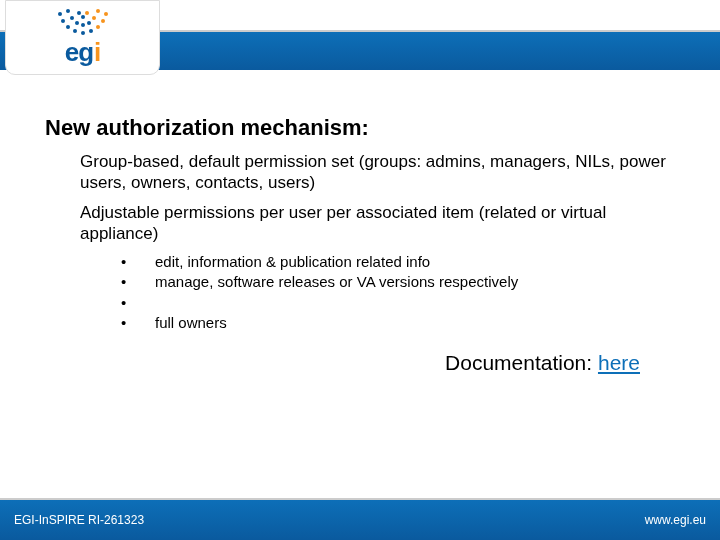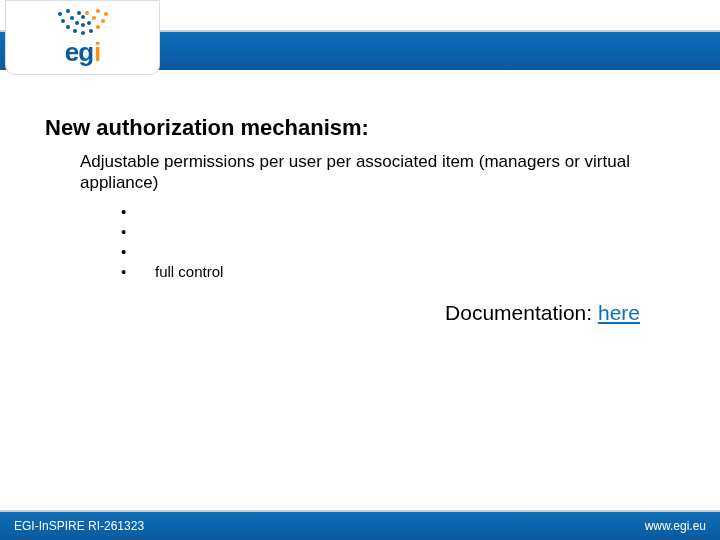--- a/index.html
+++ b/index.html
@@ -117,21 +117,21 @@
   .doc-line {
     text-align: right;
     font-size: 21px;
     padding-right: 35px;
     margin-top: 18px;
   }
   .doc-line a { color: #0d6fb8; text-decoration: underline; }
   .footer {
     position: absolute;
     left: 0; right: 0; bottom: 0;
-    height: 28px;
+    height: 40px;
     background: linear-gradient(to bottom, #0d6fb8, #0a5a9e);
     color: #fff;
     font-size: 12px;
     display: flex;
     justify-content: space-between;
     align-items: center;
     padding: 0 14px;
   }
   .footer::before {
     content: "";
@@ -174,34 +174,37 @@
     <div class="logo-text">
       <span class="e">e</span>
         <span class="g">g</span>
         <span class="i">i</span>
     </div>
   </div>
 </div>
 
 <div class="content">
   <div class="h1">New authorization mechanism:</div>
-  <div class="para1">Adjustable permissions per user per associated item (managers or virtual appliance)</div>
+  <div class="para1">Group-based, default permission set (groups: admins, managers, NILs, power users, owners, contacts, users)</div>
+  <div class="para1">Adjustable permissions per user per associated item (related or virtual appliance)</div>
   <div class="sub-bullets">
     <div class="row">
         <span class="dot">•</span>
-      </div>
-    <div class="row">
-        <span class="dot">•</span>
-      </div>
-    <div class="row">
-        <span class="dot">•</span>
-      </div>
-    <div class="row">
-        <span class="dot">•</span>
-        <span>full control</span>
+        <span>edit, information &amp; publication related info</span>
+      </div>
+    <div class="row">
+        <span class="dot">•</span>
+        <span>manage, software releases or VA versions respectively</span>
+      </div>
+    <div class="row">
+        <span class="dot">•</span>
+      </div>
+    <div class="row">
+        <span class="dot">•</span>
+        <span>full owners</span>
       </div>
   </div>
   <div class="doc-line">
     <span>Documentation: </span><a href="#">here</a>
   </div>
 </div>
 
 <div class="footer">
   <span>EGI-InSPIRE RI-261323</span>
   <span class="right">www.egi.eu</span>

